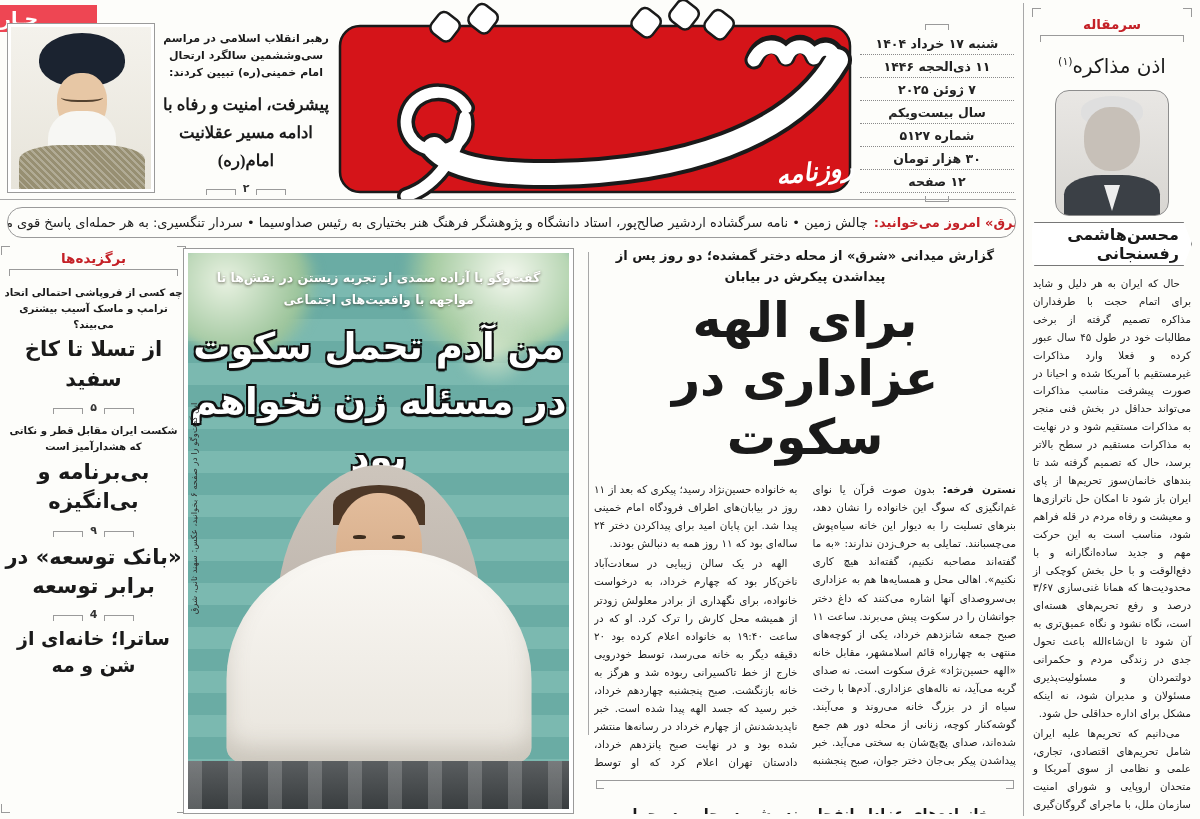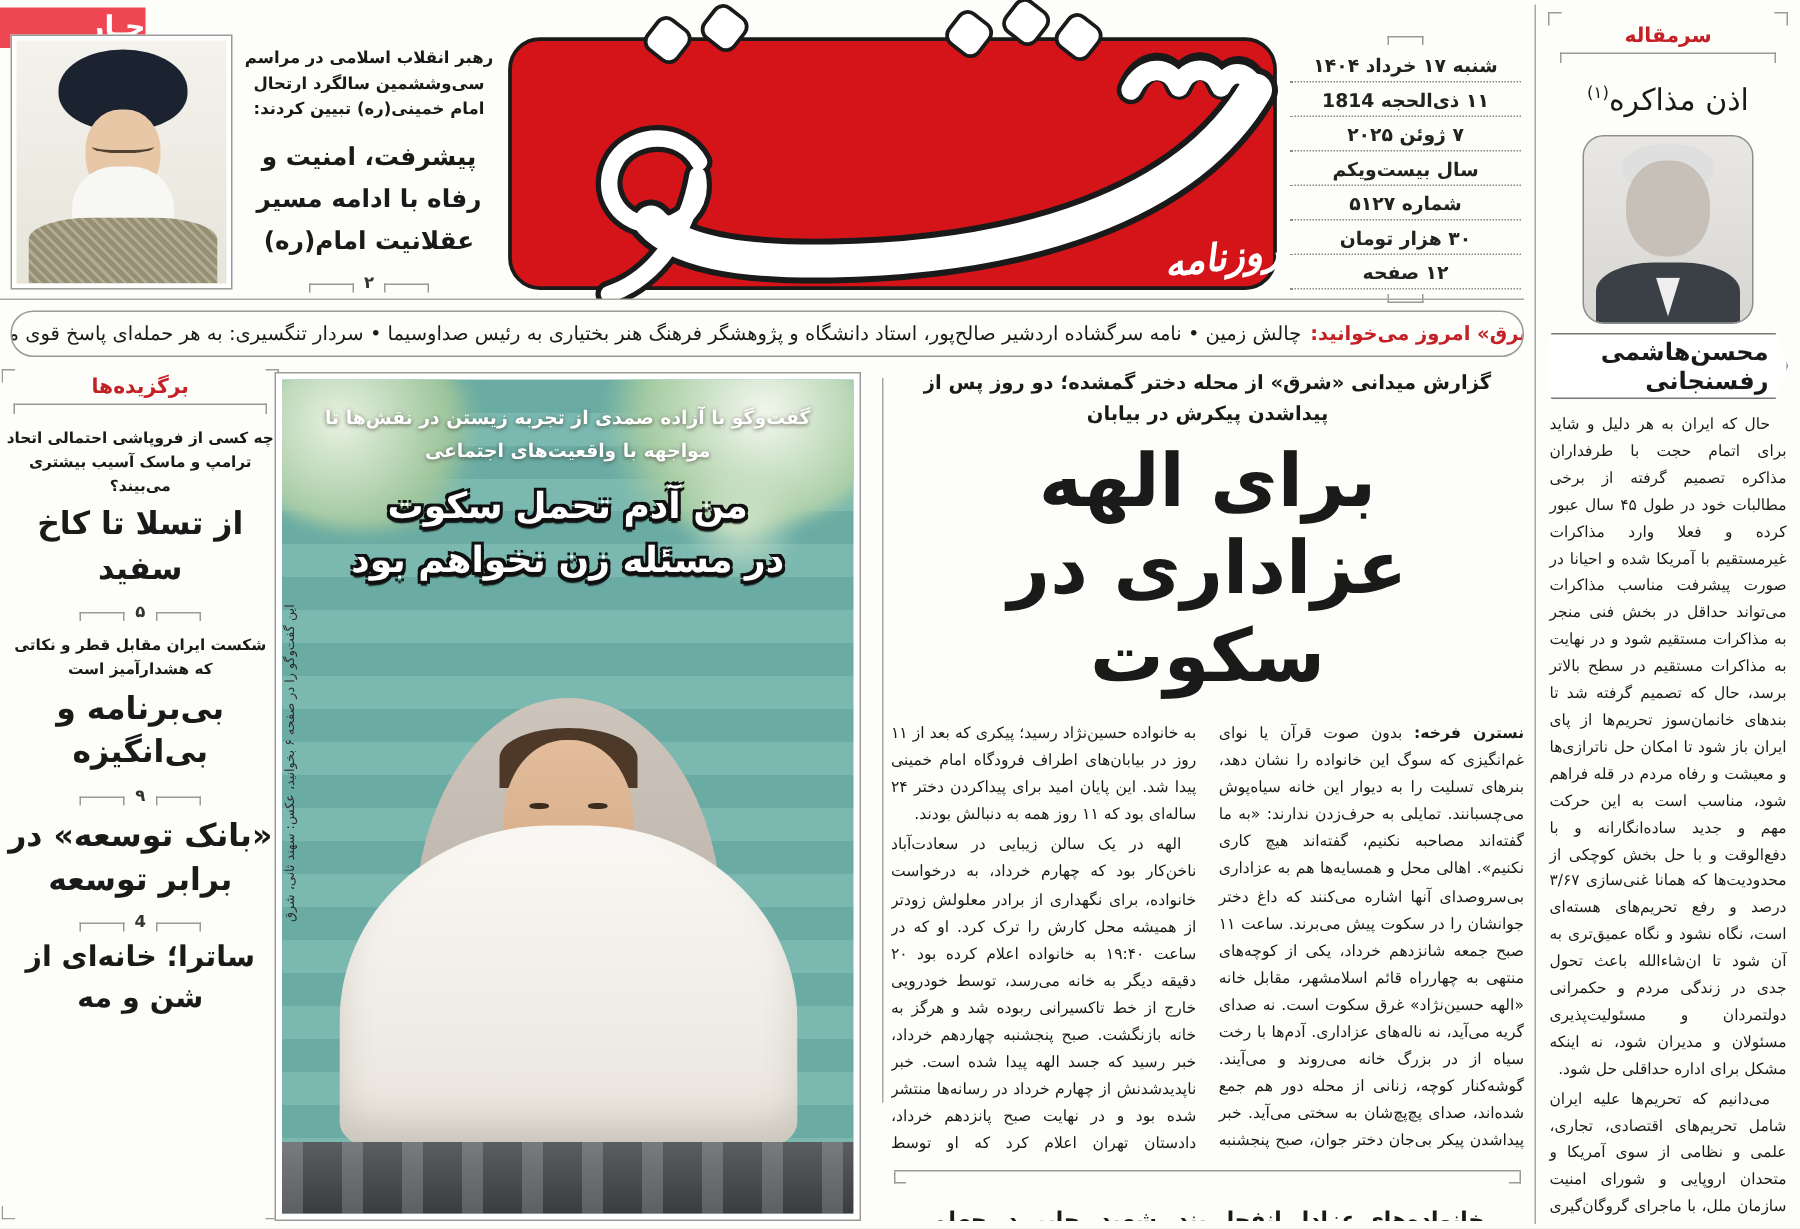--- a/index.html
+++ b/index.html
@@ -1,32 +1,32 @@
 <!DOCTYPE html>
 <html lang="fa" dir="rtl"><head>
 <meta charset="utf-8">
 <style>
   html,body{margin:0;padding:0;background:#e8e8e4;}
   body{font-family:"DejaVu Sans", sans-serif; color:#1a1a1a;}
   #paper{position:relative;width:1200px;height:819px;background:#fdfdfa;overflow:hidden;margin:0 auto;direction:rtl;}
   .abs{position:absolute;}
   
   #corner-banner{left:0;top:5px;width:97px;height:27px;background:#ee4653;color:#fff;
-    font-weight:bold;font-size:19px;line-height:27px;text-align:right;}
+    font-weight:bold;font-size:19px;line-height:27px;text-align:left;}
   #kh-frame{left:7px;top:23px;width:148px;height:170px;background:#fff;border:1px solid #9a9a9a;padding:3px;box-sizing:border-box;}
   .kh-photo{position:relative;width:100%;height:100%;background:linear-gradient(#f4f2ec,#e7e4da);overflow:hidden;}
   .kh-turban{position:absolute;top:6px;left:28px;width:86px;height:54px;background:#1b2330;border-radius:50% 50% 46% 46%;}
   .kh-face{position:absolute;top:46px;left:46px;width:50px;height:58px;background:#e7c7a5;border-radius:46%;}
   .kh-glass{position:absolute;top:64px;left:50px;width:42px;height:9px;border-bottom:2px solid #53412f;border-radius:40%;}
   .kh-beard{position:absolute;top:84px;left:37px;width:68px;height:66px;background:#f7f7f4;border-radius:42% 42% 50% 50%;}
   .kh-robe{position:absolute;bottom:0;left:8px;width:126px;height:44px;background:#978f72;border-radius:34% 34% 0 0;
     background-image:repeating-linear-gradient(45deg,rgba(255,255,255,.25) 0 2px,transparent 2px 5px);}
   #leader{left:158px;top:30px;width:176px;text-align:center;}
   #leader .kicker{font-size:11px;font-weight:bold;line-height:1.55;}
-  #leader .title{font-size:16.5px;font-weight:bold;line-height:1.7;margin-top:10px;}
+  #leader .title{font-size:16.5px;font-weight:bold;line-height:1.7;margin-top:10px;font-family:Liberation Serif, serif;}
   
   #logo{left:336px;top:0;width:520px;height:200px;}
   #logo .sub{position:absolute;right:2px;bottom:14px;color:#fff;font-size:25px;font-style:italic;
     transform:rotate(-7deg);font-weight:bold;}
   .vh{position:absolute;width:1px;height:1px;overflow:hidden;clip-path:inset(50%);}
   
   #dateline{left:860px;top:24px;width:154px;}
   .date-row{font-size:12.5px;font-weight:bold;text-align:center;padding:4px 0 3px;border-bottom:1px dotted #8a8a8a;color:#222;}
   .mini-orn{width:22px;height:5px;border:1px solid #9a9a9a;border-bottom:none;margin:0 auto 2px;}
   .mini-orn.flip{border-bottom:1px solid #9a9a9a;border-top:none;margin-top:3px;}
@@ -54,21 +54,21 @@
   
   #interview{left:183px;top:248px;width:391px;height:566px;background:#fff;border:1px solid #9a9a9a;padding:4px;box-sizing:border-box;}
   .ph{position:relative;width:100%;height:100%;overflow:hidden;
     background:repeating-linear-gradient(180deg,#6aaca4 0 22px,#7bb9b0 22px 44px);}
   .leaf{position:absolute;border-radius:50%;filter:blur(5px);}
   .leaf1{top:-20px;left:-30px;width:170px;height:120px;background:radial-gradient(circle at 40% 40%,#e9f2e2,#9cc49a 60%,transparent 75%);}
   .leaf2{top:-30px;right:-20px;width:200px;height:130px;background:radial-gradient(circle at 60% 40%,#f4f8ef,#a5cba1 55%,transparent 75%);}
   .leaf3{top:60px;right:30px;width:90px;height:70px;background:radial-gradient(circle,#cfe3c8,transparent 70%);}
   .iv-kicker{position:relative;margin-top:14px;text-align:center;color:#fff;font-weight:bold;font-size:12.5px;line-height:1.75;
     text-shadow:0 1px 3px rgba(40,30,20,.65);}
-  .iv-title{position:relative;margin-top:8px;text-align:center;color:#fff;font-weight:bold;font-size:24px;line-height:1.5;
+  .iv-title{position:relative;margin-top:8px;text-align:center;color:#fff;font-weight:bold;font-size:37px;line-height:1.5;
     text-shadow:-2px -2px 0 #101010,2px -2px 0 #101010,-2px 2px 0 #101010,2px 2px 0 #101010,0 3px 1px #101010;}
   .wm-scarf{position:absolute;top:212px;left:50%;transform:translateX(-50%);width:205px;height:270px;
     background:linear-gradient(#cdc5bc,#b3aaa2);border-radius:52% 52% 42% 42% / 58% 58% 40% 40%;}
   .wm-hair{position:absolute;top:232px;left:50%;transform:translateX(-50%);width:92px;height:40px;background:#4e3827;border-radius:50% 50% 0 0;}
   .wm-face{position:absolute;top:240px;left:50%;transform:translateX(-50%);width:86px;height:106px;
     background:linear-gradient(#e3bd9c,#d3a986);border-radius:48% 48% 44% 44%;}
   .wm-eye{position:absolute;top:42px;width:13px;height:4px;border-radius:40%;background:#3c2c1e;}
   .wm-eye.l{left:17px;}.wm-eye.r{right:17px;}
   .wm-mouth{position:absolute;bottom:22px;left:50%;transform:translateX(-50%);width:20px;height:5px;border-radius:40%;background:#b4776b;}
   .wm-blouse{position:absolute;bottom:44px;left:50%;transform:translateX(-50%);width:305px;height:215px;
@@ -154,21 +154,21 @@
         <rect x="97" y="14" width="25" height="25" rx="7" transform="rotate(38 109 26)"></rect>
         <rect x="135" y="6" width="25" height="25" rx="7" transform="rotate(38 147 18)"></rect>
       </g>
     </svg>
     <div class="sub">روزنامه</div>
   </div>
 
   <div id="dateline" class="abs">
     <div class="mini-orn"></div>
     <div class="date-row">شنبه ۱۷ خرداد ۱۴۰۴</div>
-    <div class="date-row">۱۱ ذی‌الحجه 1814</div>
+    <div class="date-row">۱۱ ذی‌الحجه ۱۴۴۶</div>
     <div class="date-row">۷ ژوئن ۲۰۲۵</div>
     <div class="date-row">سال بیست‌ویکم</div>
     <div class="date-row">شماره ۵۱۲۷</div>
     <div class="date-row">۳۰ هزار تومان</div>
     <div class="date-row">۱۲ صفحه</div>
     <div class="mini-orn flip"></div>
   </div>
 
   <div class="abs hrule" style="left:0;top:199px;width:1016px;"></div>
   <div class="abs vrule" style="left:1023px;top:3px;height:813px;"></div>

